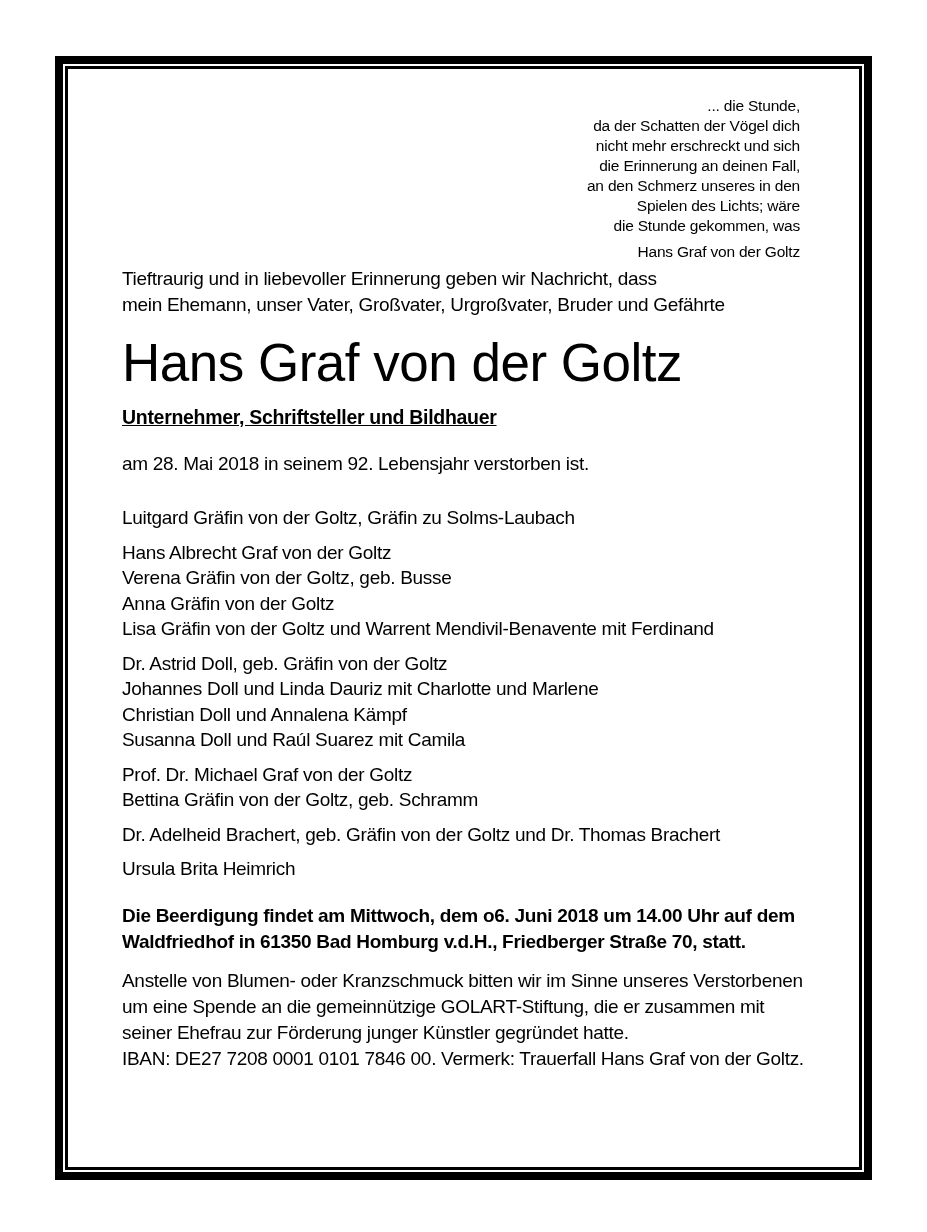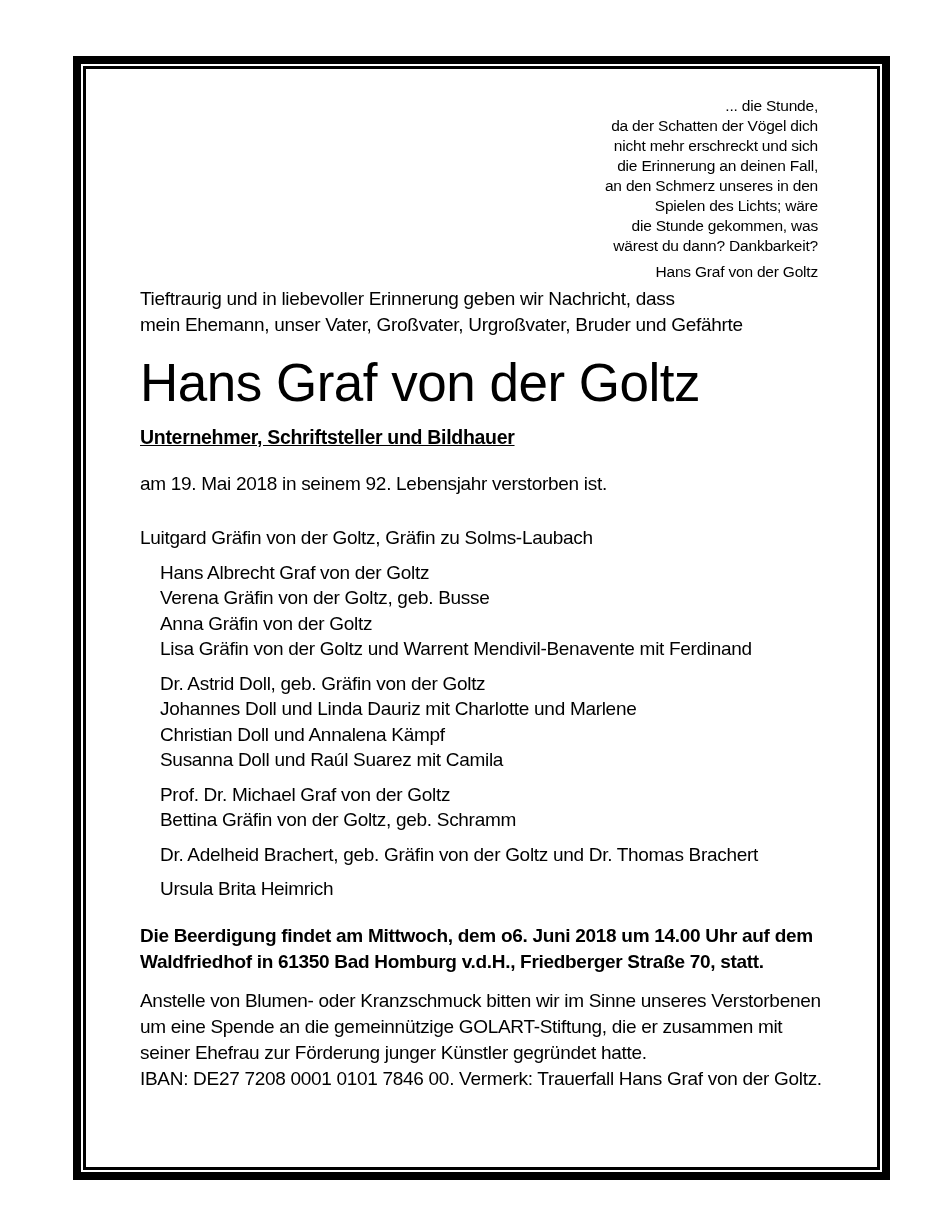--- a/index.html
+++ b/index.html
@@ -5,21 +5,21 @@
   html, body { margin: 0; padding: 0; }
   body {
     width: 927px; height: 1232px;
     background: #ffffff;
     position: relative;
     font-family: "Liberation Sans", sans-serif;
     color: #000000;
     overflow: hidden;
   }
   .frame-outer {
-    position: absolute; left: 73px; top: 56px;
+    position: absolute; left: 55px; top: 56px;
     width: 801px; height: 1108px;
     border: 8px solid #000;
   }
   .frame-inner {
     position: absolute; inset: 2px;
     border: 3px solid #000;
   }
   .content {
     position: absolute; inset: 0;
     padding: 27px 0 0 54px;
@@ -52,21 +52,21 @@
     text-decoration: underline;
   }
   .death-line {
     margin-top: 22px;
     font-size: 19px; line-height: 26px; letter-spacing: -0.3px;
   }
   .mourners {
     margin-top: 28px;
     font-size: 19px; line-height: 25.5px; letter-spacing: -0.3px;
   }
-  .group + .group { margin-top: 9px; margin-left: 20px; }
+  .group + .group { margin-top: 9px; }
   .funeral {
     margin-top: 21px;
     font-size: 19px; line-height: 26.5px; letter-spacing: -0.3px; font-weight: bold;
   }
   .donation {
     margin-top: 12px;
     font-size: 19px; line-height: 26px; letter-spacing: -0.3px;
   }
   .iban {
     font-size: 19px; line-height: 26px; letter-spacing: -0.3px;
@@ -82,35 +82,34 @@
 
       <div class="poem">
         <div>
             <div class="line">... die Stunde,</div>
             <div class="line">da der Schatten der Vögel dich</div>
             <div class="line">nicht mehr erschreckt und sich</div>
             <div class="line">die Erinnerung an deinen Fall,</div>
             <div class="line">an den Schmerz unseres in den</div>
             <div class="line">Spielen des Lichts; wäre</div>
             <div class="line">die Stunde gekommen, was</div>
-            <div class="line">wärest du dann? Dankbarkeit?</div>
           </div>
         <div class="poem-attrib line">Hans Graf von der Goltz</div>
       </div>
 
       <div class="intro">
           <div class="line">Tieftraurig und in liebevoller Erinnerung geben wir Nachricht, dass</div>
           <div class="line">mein Ehemann, unser Vater, Großvater, Urgroßvater, Bruder und Gefährte</div>
         </div>
 
       <h1 class="name">Hans Graf von der Goltz</h1>
 
       <div class="subtitle">Unternehmer, Schriftsteller und Bildhauer</div>
 
-      <div class="death-line line">am 19. Mai 2018 in seinem 92. Lebensjahr verstorben ist.</div>
+      <div class="death-line line">am 28. Mai 2018 in seinem 92. Lebensjahr verstorben ist.</div>
 
       <div class="mourners">
           <div class="group">
             <div class="line">Luitgard Gräfin von der Goltz, Gräfin zu Solms-Laubach</div>
           </div>
           <div class="group">
             <div class="line">Hans Albrecht Graf von der Goltz</div>
             <div class="line">Verena Gräfin von der Goltz, geb. Busse</div>
             <div class="line">Anna Gräfin von der Goltz</div>
             <div class="line">Lisa Gräfin von der Goltz und Warrent Mendivil-Benavente mit Ferdinand</div>

